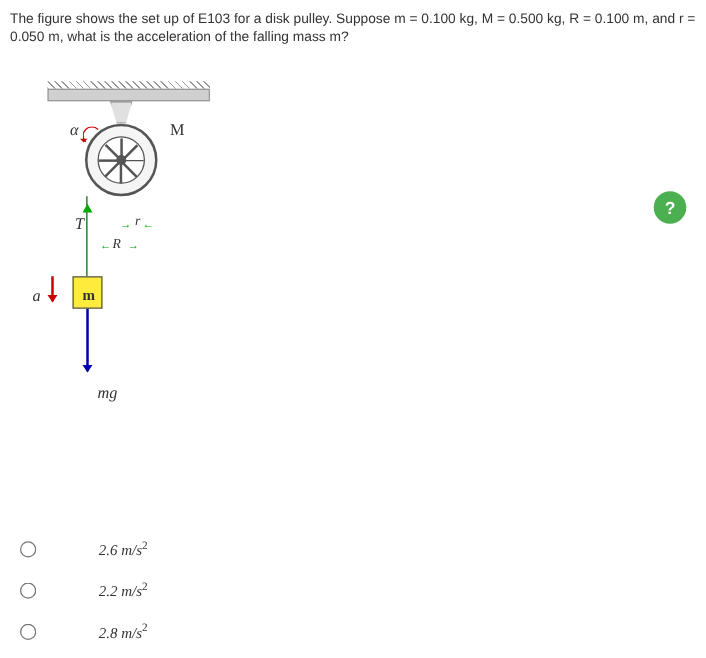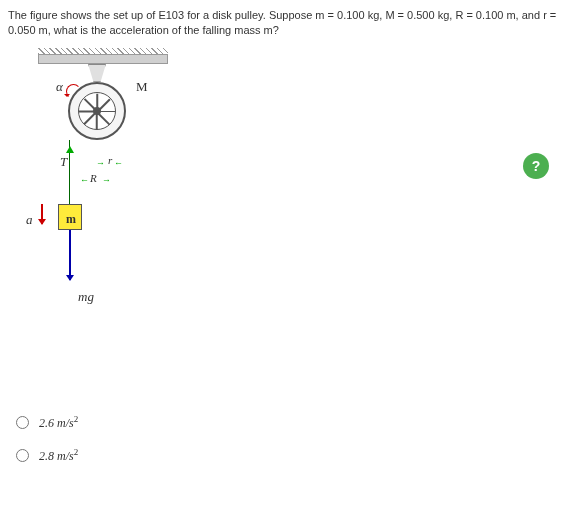--- a/index.html
+++ b/index.html
@@ -1,17 +1,17 @@
 <!DOCTYPE html>
 <html><head>
   <meta charset="utf-8">
   <style>
     * { margin: 0; padding: 0; box-sizing: border-box; }
     body { font-family: Arial, sans-serif; font-size: 11px; color: #333; padding: 8px; width: 565px; background: #fff; }
-    .question-text { line-height: 1.4; margin-bottom: 15px; }
+    .question-text { line-height: 1.4; margin-bottom: 32px; }
     .figure-area { position: relative; width: 180px; height: 280px; margin-left: 10px; margin-bottom: 80px; }
     
     
     .ceiling { position: absolute; top: 0; left: 20px; width: 130px; height: 10px; background: #d0d0d0; border: 1px solid #999; }
     .hatch { position: absolute; top: -6px; left: 20px; width: 130px; height: 6px; background: repeating-linear-gradient(45deg, #999, #999 1px, transparent 1px, transparent 4px); }
     
     
     .mount { position: absolute; top: 10px; left: 70px; width: 18px; height: 18px; background: #e0e0e0; border: 1px solid #888; clip-path: polygon(0 0, 100% 0, 70% 100%, 30% 100%); }
     
     
@@ -57,21 +57,21 @@
     
     
     .mg-line { position: absolute; top: 176px; left: 51px; width: 1.5px; height: 50px; background: #00a; }
     .mg-line::after { content: ''; position: absolute; bottom: -5px; left: -3px; border: 4px solid transparent; border-top: 6px solid #00a; }
     
     
     .help-btn { position: absolute; top: 145px; right: 8px; width: 26px; height: 26px; border-radius: 50%; background: #4caf50; color: #fff; font-weight: bold; font-size: 14px; display: flex; align-items: center; justify-content: center; cursor: pointer; }
     
     
     .options { margin-top: 10px; margin-left: 8px; }
-    .option { display: flex; align-items: center; margin-bottom: 16px; font-style: italic; font-family: 'Times New Roman', serif; font-size: 12px; }
+    .option { display: flex; align-items: center; margin-bottom: 16px; font-style: italic; font-family: 'Times New Roman', serif; font-size: 12px; gap: 40px; }
     .option input { margin-right: 10px; }
     .option sup { font-size: 9px; font-style: normal;}
     .container { position: relative; }
   </style>
 </head>
 <body>
 
 <div class="container">
   <div class="question-text">The figure shows the set up of E103 for a disk pulley.  Suppose m = 0.100 kg, M = 0.500 kg, R = 0.100 m, and r = 0.050 m, what is the acceleration of the falling mass m?</div>
 
@@ -121,16 +121,20 @@
 
   <div class="help-btn">?</div>
 
   <div class="options">
     <label class="option">
       <input type="radio" name="ans" style="">
       <span><span>2.6</span> <span>m/s</span><sup>2</sup></span>
     </label>
     <label class="option">
       <input type="radio" name="ans" style="">
+      <span><span>2.2</span> <span>m/s</span><sup>2</sup></span>
+    </label>
+    <label class="option">
+      <input type="radio" name="ans" style="">
       <span><span>2.8</span> <span>m/s</span><sup>2</sup></span>
     </label>
   </div>
 </div>
 
 </body></html>

